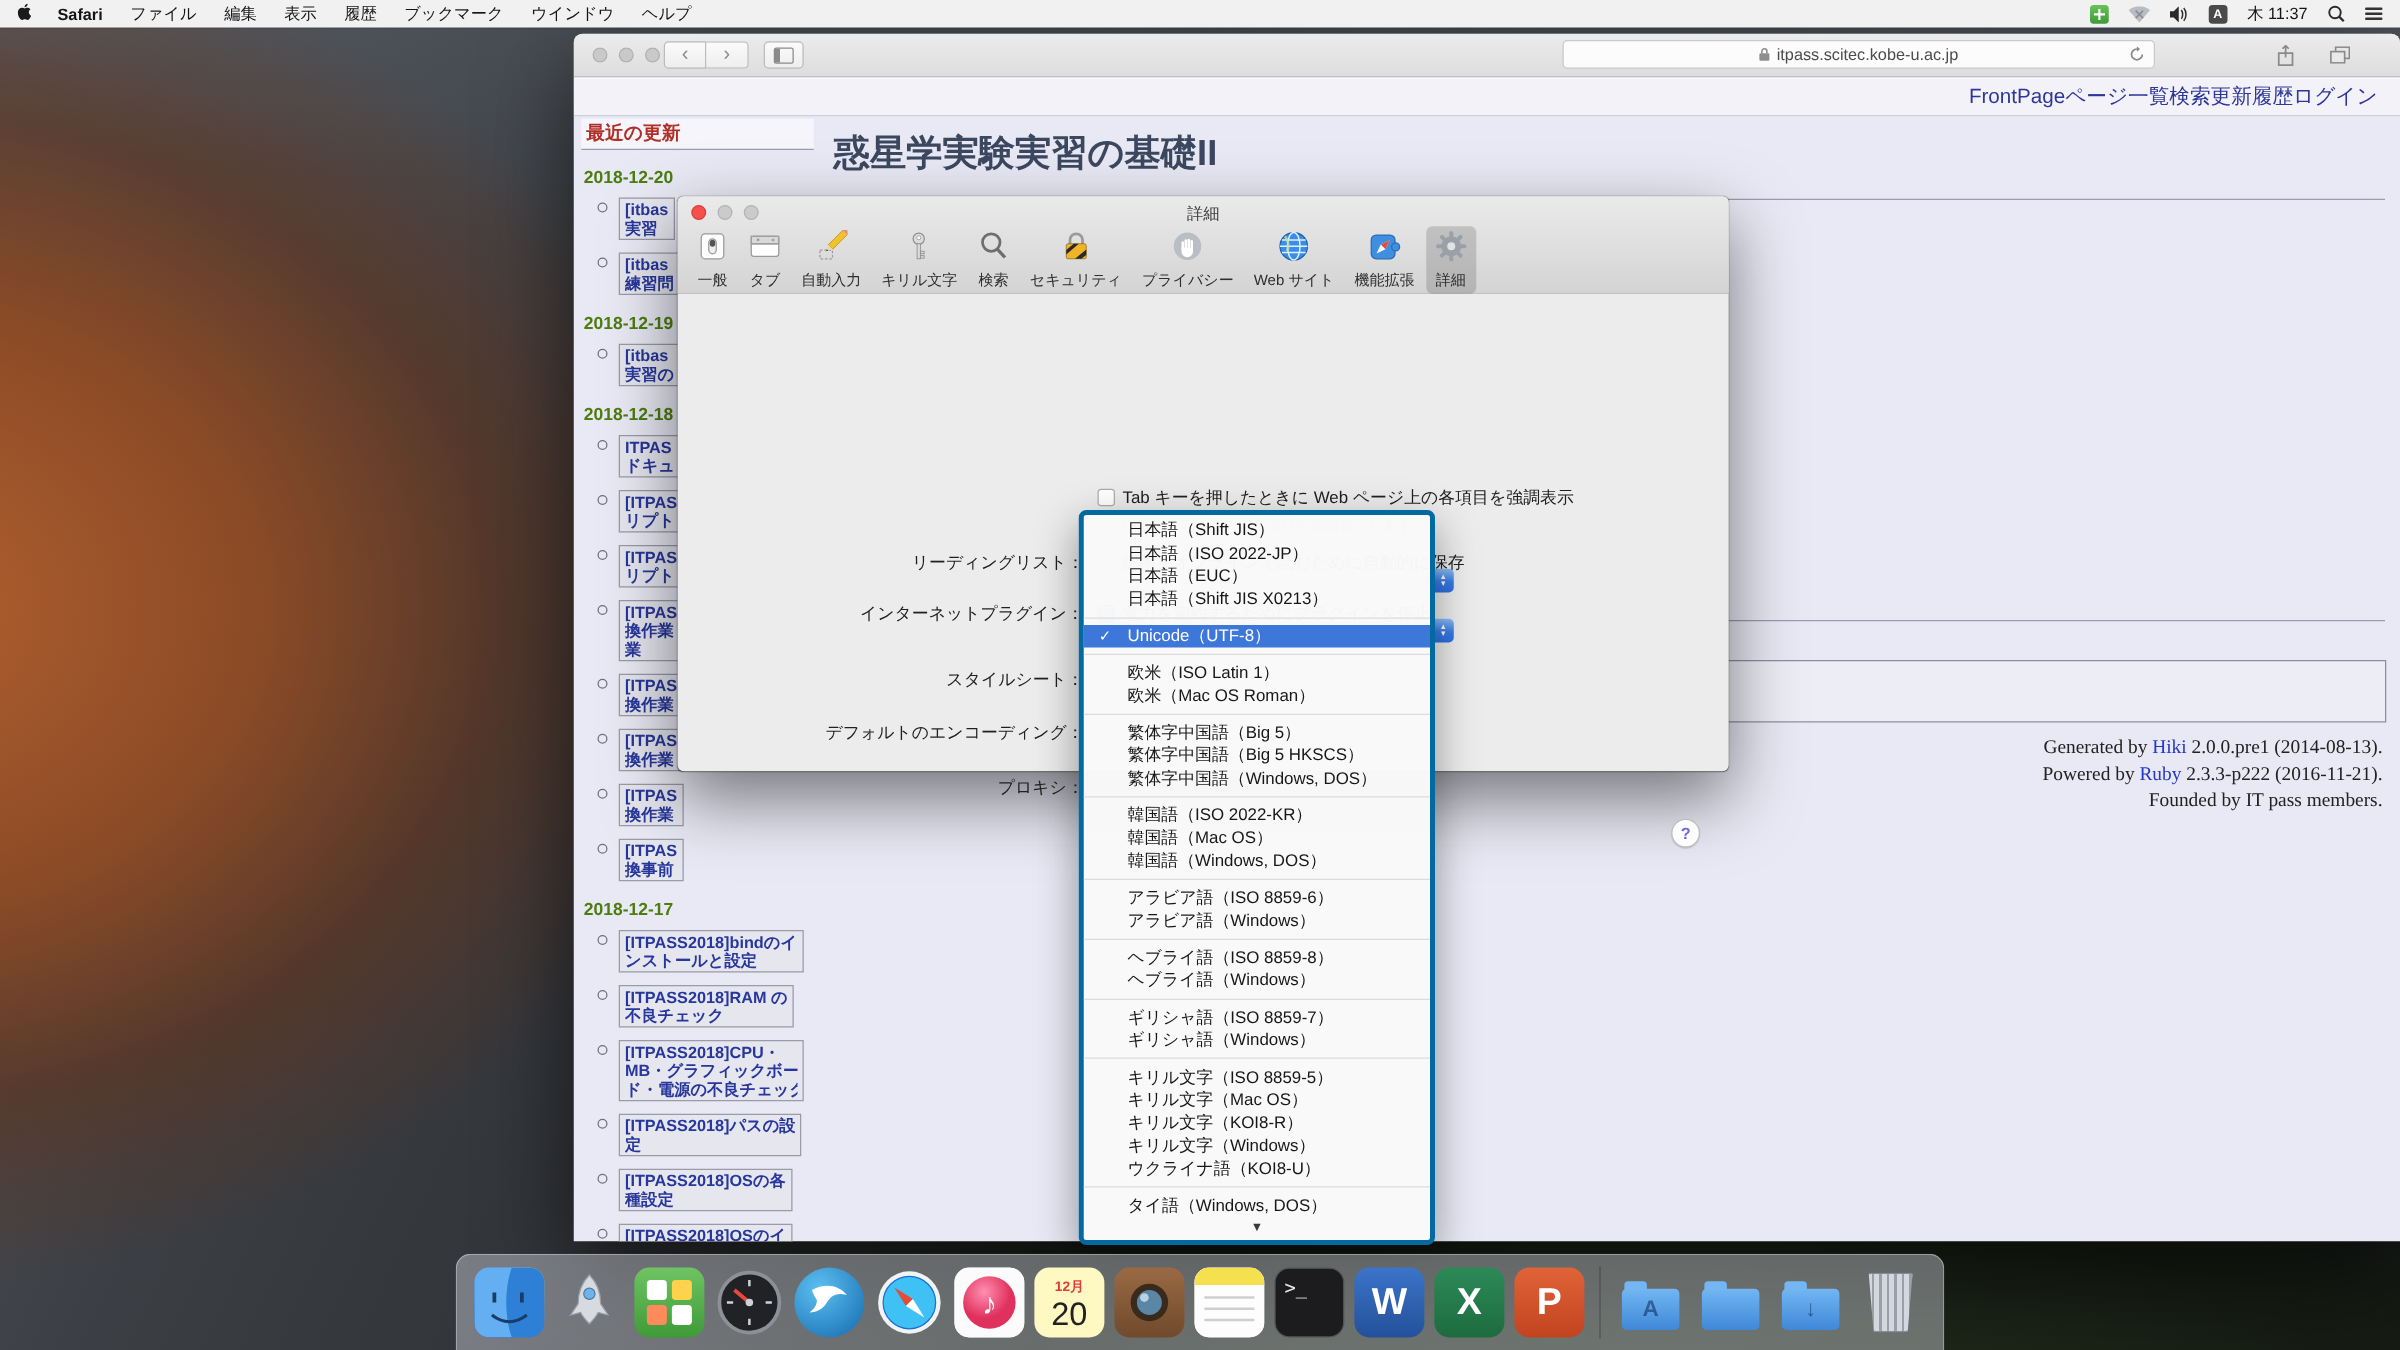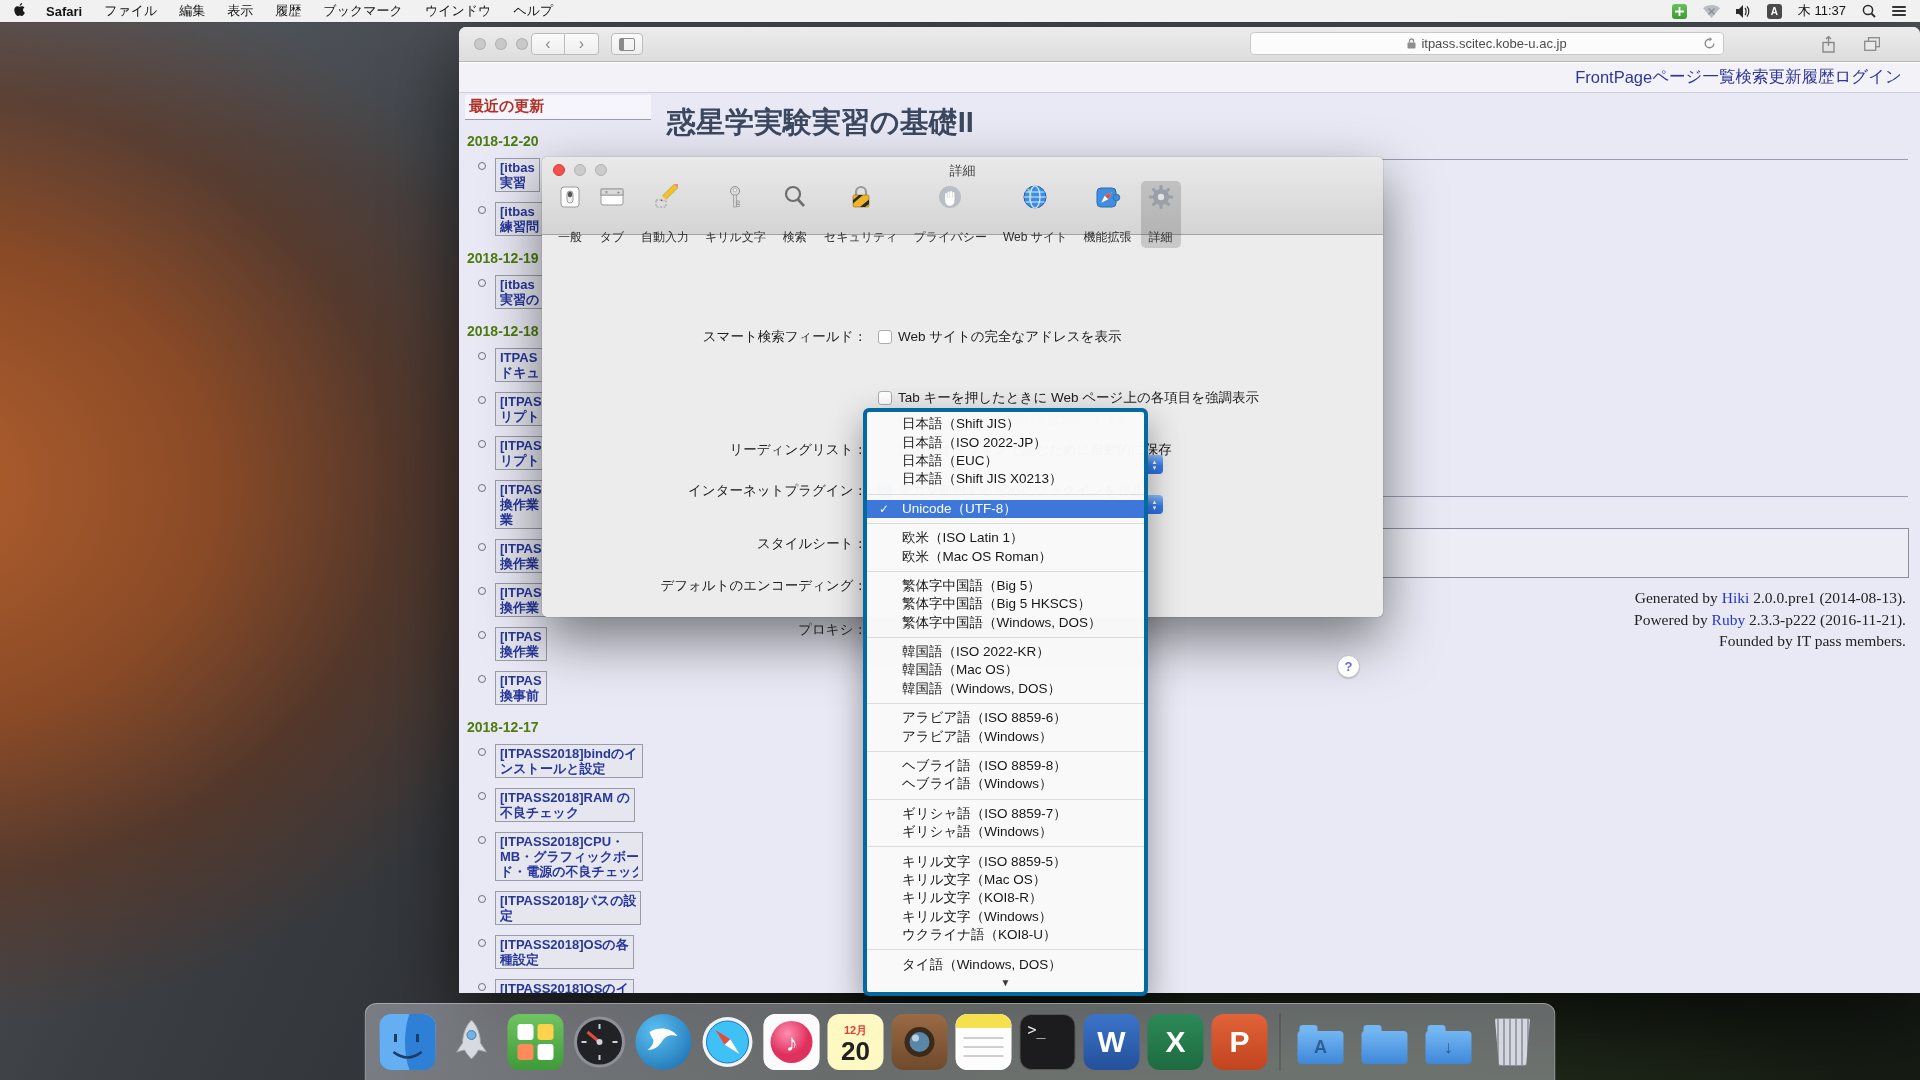--- a/index.html
+++ b/index.html
@@ -82,21 +82,21 @@
   #prefs{left:542px;top:157px;width:841px;height:460px;border-radius:5px;background:#ececec;
     box-shadow:0 22px 55px rgba(0,0,0,.5), 0 0 1px rgba(0,0,0,.6);z-index:20;overflow:visible;}
   #p-chrome{height:78px;background:linear-gradient(#eaeaea,#d4d4d4);border-radius:5px 5px 0 0;
     border-bottom:1px solid #a2a2a2;position:relative;box-sizing:border-box;}
   #p-title{position:absolute;top:5px;left:0;right:0;text-align:center;font-size:13px;color:#3c3c3c;}
   .p-lights{position:absolute;left:11px;top:7px;display:flex;gap:9px;}
   .p-light{width:12px;height:12px;border-radius:50%;box-sizing:border-box;}
   .p-red{background:#f4504c;border:1px solid #dd3a36;}
   .p-grey{background:#cbcbcb;border:1px solid #b2b2b2;}
   #p-tabs{position:absolute;left:8px;top:24px;display:flex;align-items:flex-end;gap:2px;}
-  .p-tab{display:flex;flex-direction:column;align-items:center;gap:19px;padding:3px 7px 2px;border-radius:5px;
+  .p-tab{display:flex;flex-direction:column;align-items:center;gap:6px;padding:3px 7px 2px;border-radius:5px;
     font-size:12px;color:#2e2e2e;cursor:pointer;}
   .p-tab.selected{background:rgba(0,0,0,.15);}
   .p-tab svg{display:block;}
   #p-body{position:relative;height:382px;font-size:13.5px;color:#202020;}
   .prow{position:absolute;left:0;right:0;height:18px;display:flex;align-items:center;}
   .plabel{position:absolute;left:0;width:325px;text-align:right;}
   .pctrl{position:absolute;left:336px;display:flex;align-items:center;gap:6px;}
   .cb{width:14px;height:14px;border:1px solid #adadad;border-radius:3px;background:#fff;box-sizing:border-box;flex:none;}
   .cb.checked{background:linear-gradient(#6fb1f8,#2f76e8);border-color:#2a66cc;color:#fff;
     display:flex;align-items:center;justify-content:center;font-size:11px;font-weight:bold;}
@@ -133,21 +133,21 @@
     display:flex;align-items:center;justify-content:center;cursor:pointer;}
   .dock-div{width:1px;height:58px;background:rgba(0,0,0,.28);margin:0 8px;flex:none;}
   .di-finder{background:linear-gradient(#6cb7f7,#2e7fd6);overflow:hidden;}
   .di-launchpad,.di-dashboard{background:transparent;}
   .di-grid{background:linear-gradient(#6fc363,#3f9a38);}
   .di-grid .gcell{position:absolute;width:16px;height:16px;border-radius:3px;background:#fff;}
   .di-tbird{background:radial-gradient(circle at 35% 30%, #5bc0f2, #1568ac);border-radius:50%;}
   .di-itunes{background:#fbfbfb;}
   .di-cal{background:#fef9c3;flex-direction:column;overflow:hidden;}
   .di-cal .cmon{font-size:11px;color:#e03c3c;font-weight:bold;line-height:13px;margin-top:4px;}
-  .di-cal .cday{font-size:26px;color:#222;line-height:28px;font-weight:700;}
+  .di-cal .cday{font-size:26px;color:#222;line-height:28px;font-weight:400;}
   .di-pb{background:linear-gradient(#9a6a44,#6f4a2c);}
   .di-notes{background:linear-gradient(#fdfdfd,#ececec);flex-direction:column;overflow:hidden;}
   .di-term{background:#1c1c1e;border:1px solid #555;color:#e8e8e8;
     font-family:"DejaVu Sans Mono",monospace;font-size:15px;align-items:flex-start;justify-content:flex-start;
     padding:6px 0 0 7px;box-sizing:border-box;}
   .di-word{background:linear-gradient(#3b74c9,#24509a);color:#fff;font-weight:bold;font-size:30px;}
   .di-excel{background:linear-gradient(#2c8a57,#1d6b40);color:#fff;font-weight:bold;font-size:30px;}
   .di-ppt{background:linear-gradient(#e06339,#c2441f);color:#fff;font-weight:bold;font-size:30px;}
   .folder{width:46px;height:33px;background:linear-gradient(#72b6f2,#3f88d8);border-radius:4px;position:relative;margin-top:10px;
     display:flex;align-items:center;justify-content:center;color:rgba(10,40,90,.55);font-weight:bold;font-size:18px;}
@@ -414,27 +414,20 @@
               <circle cx="13" cy="13" r="8"></circle>
             </g>
             <circle cx="13" cy="13" r="3.2" fill="#e2e2e2"></circle>
           </svg>
         <span>詳細</span>
       </div>
     </div>
   </div>
 
   <div id="p-body">
-    <div class="prow" style="top:93px">
-      <span class="plabel">スマート検索フィールド：</span>
-      <span class="pctrl">
-          <span class="cb"></span>
-          <span>Web サイトの完全なアドレスを表示</span>
-        </span>
-    </div>
     <div class="prow" style="top:154px">
       <span class="pctrl">
           <span class="cb"></span>
           <span>Tab キーを押したときに Web ページ上の各項目を強調表示</span>
         </span>
     </div>
     <div class="prow" style="top:176px">
       <span class="pctrl" style="left:356px">
           <span class="note">Option + Tab キーで各項目を強調表示します。</span>
         </span>

